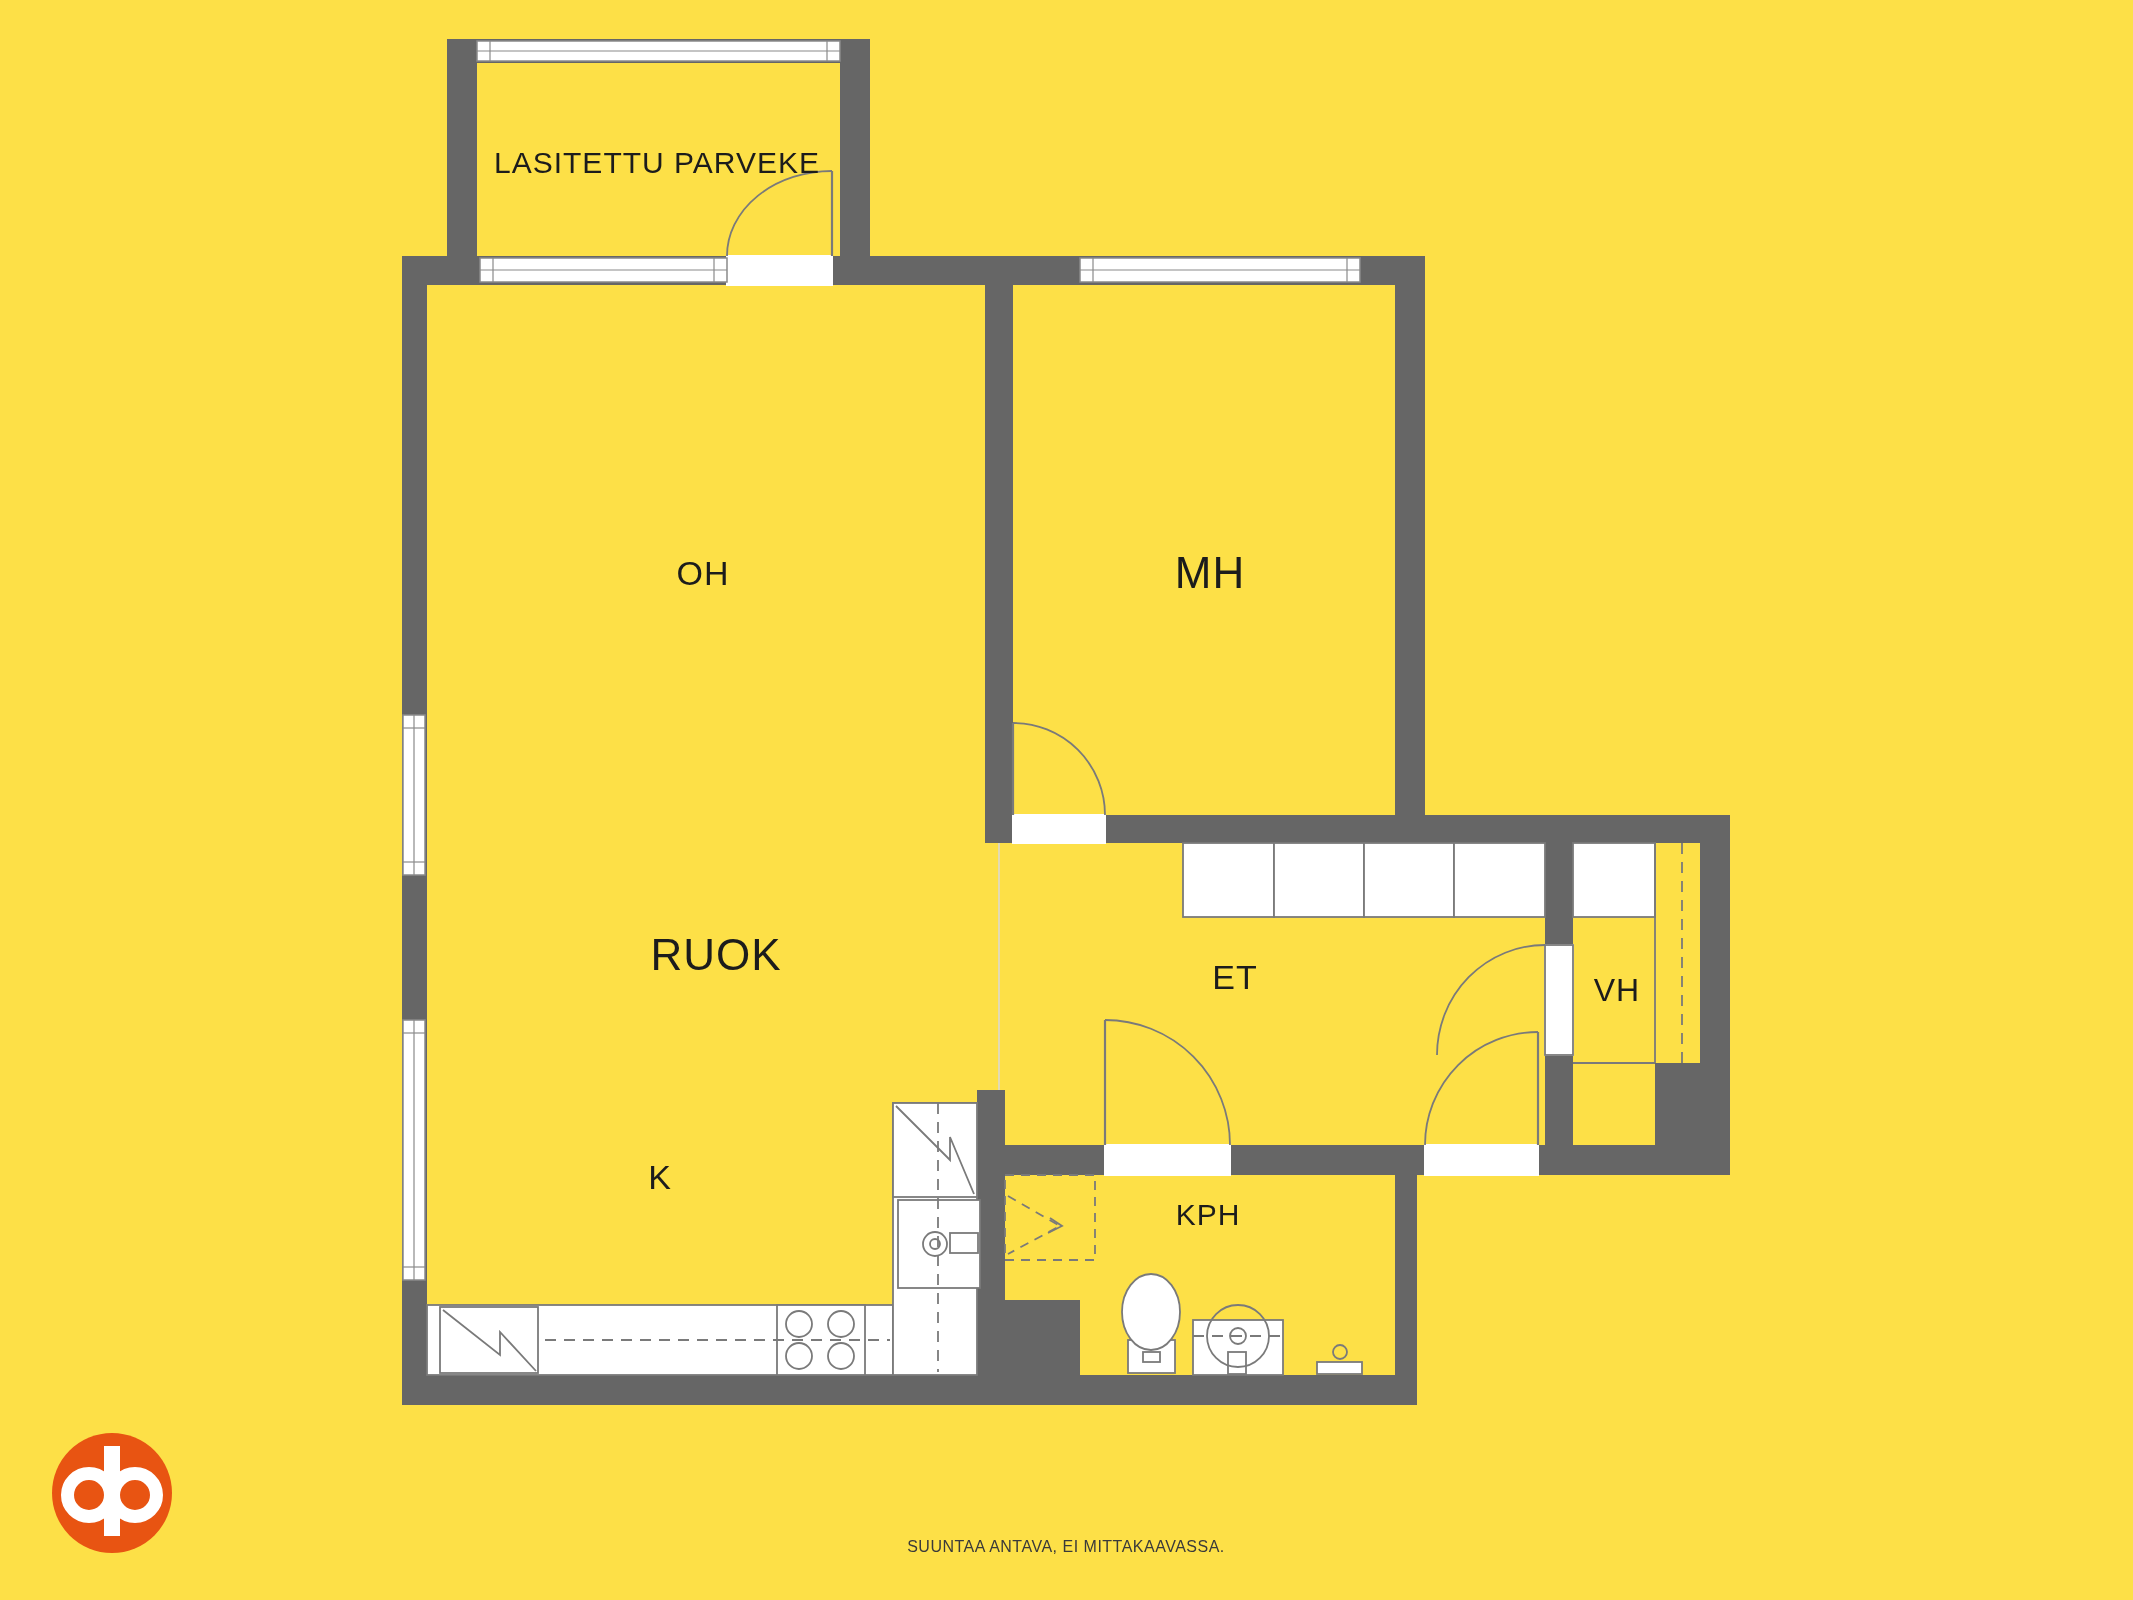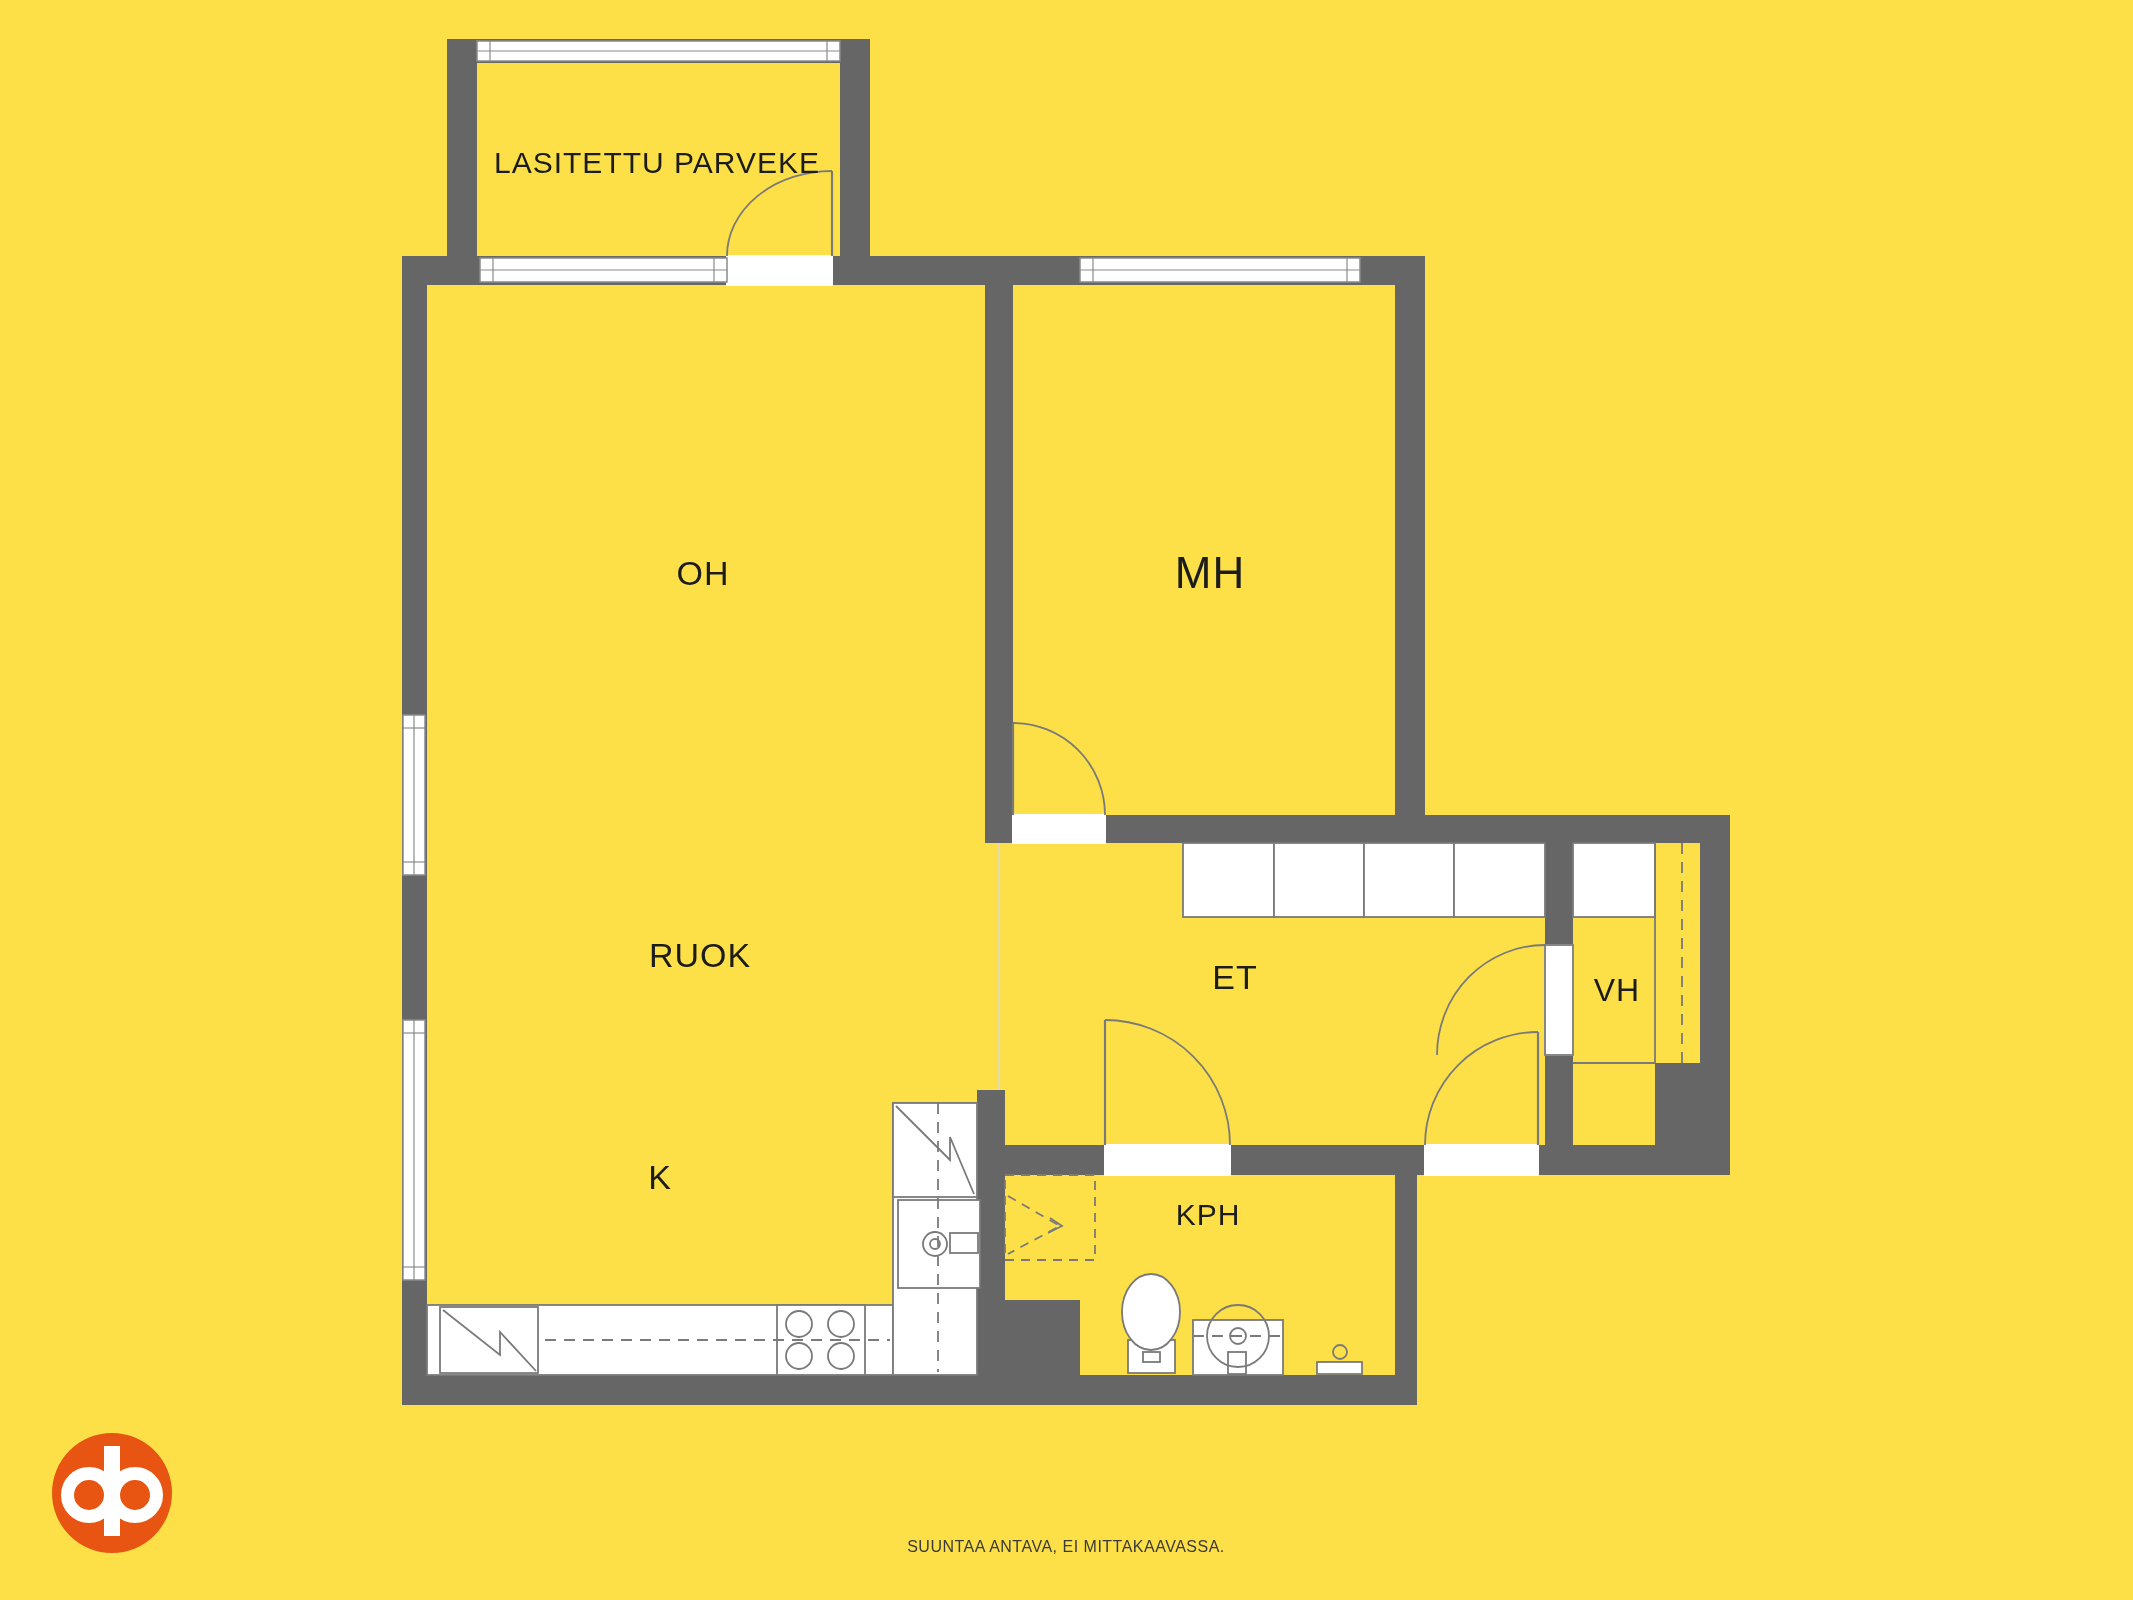--- a/index.html
+++ b/index.html
@@ -116,21 +116,21 @@
       <line x1="1538" y1="1032" x2="1538" y2="1145" stroke="#7a7a7a" stroke-width="2.2"></line>
       <path d="M1425,1145 A113,113 0 0 1 1538,1032" fill="none" stroke="#7a7a7a" stroke-width="1.8"></path>
       <rect x="1545" y="945" width="28" height="110" fill="#ffffff" stroke="#7a7a7a" stroke-width="1.8"></rect>
       <path d="M1437,1055 A108,110 0 0 1 1545,945" fill="none" stroke="#7a7a7a" stroke-width="1.8"></path>
     </svg>
 
   <div id="labels-layer">
       <div class="room-label" style="left: 657px; top: 163px; font-size: 30px;">LASITETTU PARVEKE</div>
       <div class="room-label" style="left: 703px; top: 573px; font-size: 34px;">OH</div>
       <div class="room-label" style="left: 1210px; top: 573px; font-size: 44px;">MH</div>
-      <div class="room-label" style="left: 700px; top: 955px; font-size: 34px;">RUOK</div>
+      <div class="room-label" style="left: 716px; top: 955px; font-size: 44px;">RUOK</div>
       <div class="room-label" style="left: 660px; top: 1177px; font-size: 34px;">K</div>
       <div class="room-label" style="left: 1235px; top: 977px; font-size: 34px;">ET</div>
       <div class="room-label" style="left: 1617px; top: 990px; font-size: 32px;">VH</div>
       <div class="room-label" style="left: 1208px; top: 1215px; font-size: 30px;">KPH</div>
     </div>
 
   <svg id="footer-logo" viewBox="0 0 120 120" xmlns="http://www.w3.org/2000/svg">
     <circle cx="60" cy="60" r="60" fill="#e85412"></circle>
     <circle cx="37" cy="62" r="21.5" fill="#e85412" stroke="#ffffff" stroke-width="13"></circle>
     <circle cx="83" cy="62" r="21.5" fill="#e85412" stroke="#ffffff" stroke-width="13"></circle>

